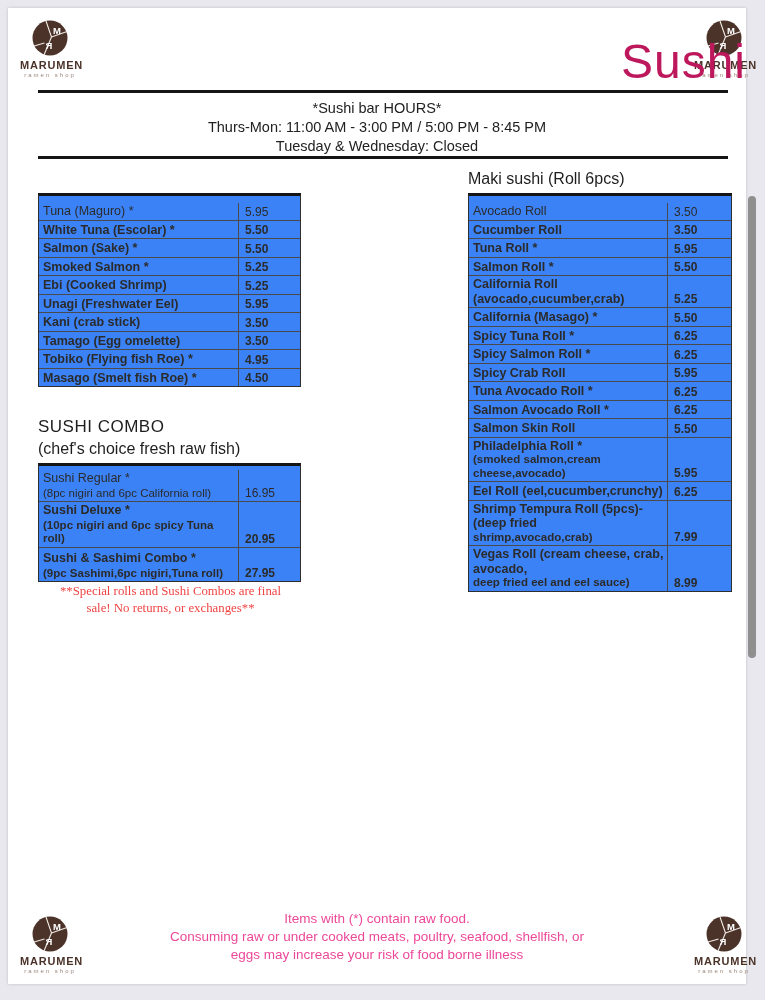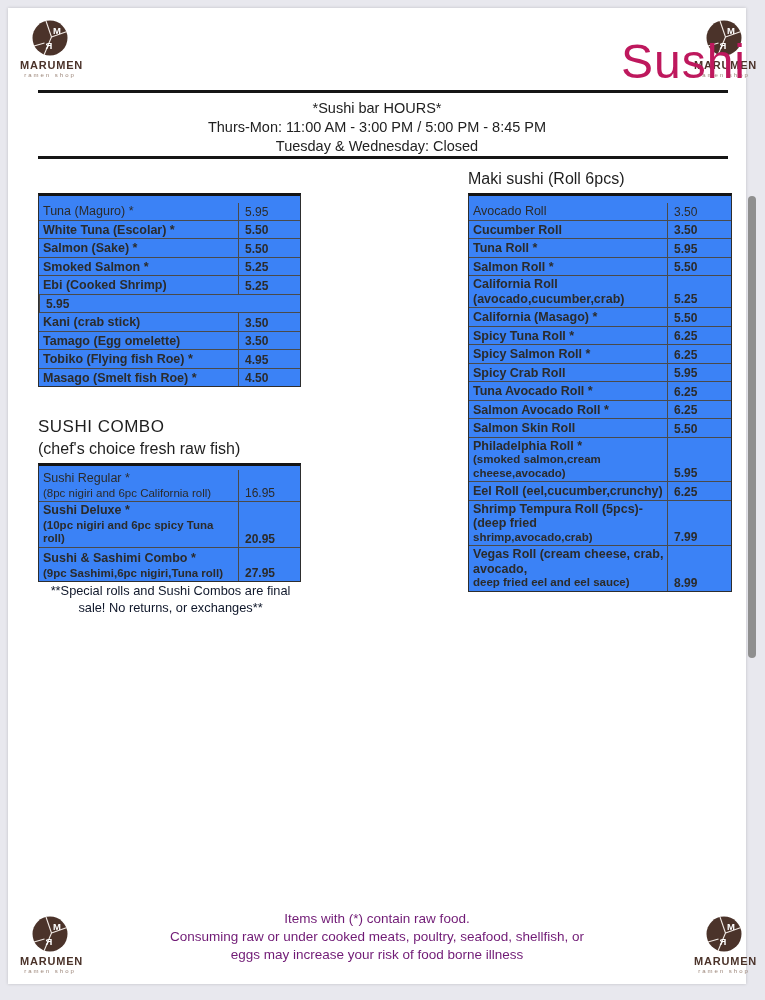--- a/index.html
+++ b/index.html
@@ -67,21 +67,21 @@
     font-size:12px;
   }
   .maki-table .price { width:64px; }
   .combo-table .mrow { min-height:34.5px; }
   .combo-table .l1 { padding-bottom:1px; }
   
   .combo-heading  { position:absolute; left:30px; top:409px; font-size:17px; letter-spacing:.5px; color:#1e1e1e; }
   .combo-subheading { position:absolute; left:30px; top:432px; font-size:16px; color:#1e1e1e; }
   .combo-note {
     position:absolute; left:20px; top:575px; width:285px;
-    text-align:center; font-size:12.8px; line-height:16.5px; color:#0f172a;
+    text-align:center; font-size:12.8px; line-height:16.5px; color:#ef4444;font-family:Liberation Serif, serif;
   }
   
   .footer-warning {
     position:absolute; left:0; top:902px; width:100%;
     text-align:center; font-size:13.5px; line-height:18px;
   }
   
   .scroll-thumb {
     position:absolute; left:748px; top:196px; width:8px; height:462px;
     background:#8f8f8f; border-radius:4px;
@@ -179,20 +179,23 @@
         </div>
         <div class="price">5.25</div>
       </div>
       <div class="mrow">
         <div class="name">
           <div class="l1">Ebi (Cooked Shrimp)</div>
         </div>
         <div class="price">5.25</div>
       </div>
       <div class="mrow">
+        <div class="name">
+          <div class="l1">Unagi (Freshwater Eel)</div>
+        </div>
         <div class="price">5.95</div>
       </div>
       <div class="mrow">
         <div class="name">
           <div class="l1">Kani (crab stick)</div>
         </div>
         <div class="price">3.50</div>
       </div>
       <div class="mrow">
         <div class="name">
@@ -341,21 +344,21 @@
       </div>
       <div class="mrow">
         <div class="name">
           <div class="l1">Vegas Roll (cream cheese, crab, avocado,</div>
           <div class="l2">deep fried eel and eel sauce)</div>
         </div>
         <div class="price">8.99</div>
       </div>
     </div>
 
-  <div class="footer-warning" style="color: #701a75;">
+  <div class="footer-warning" style="color: #ec4899;">
     <div>Items with (*) contain raw food.</div>
     <div>Consuming raw or under cooked meats, poultry, seafood, shellfish, or</div>
     <div>eggs may increase your risk of food borne illness</div>
   </div>
 
 </div>
 
 <div class="scroll-thumb"></div>
 
 </body></html>

